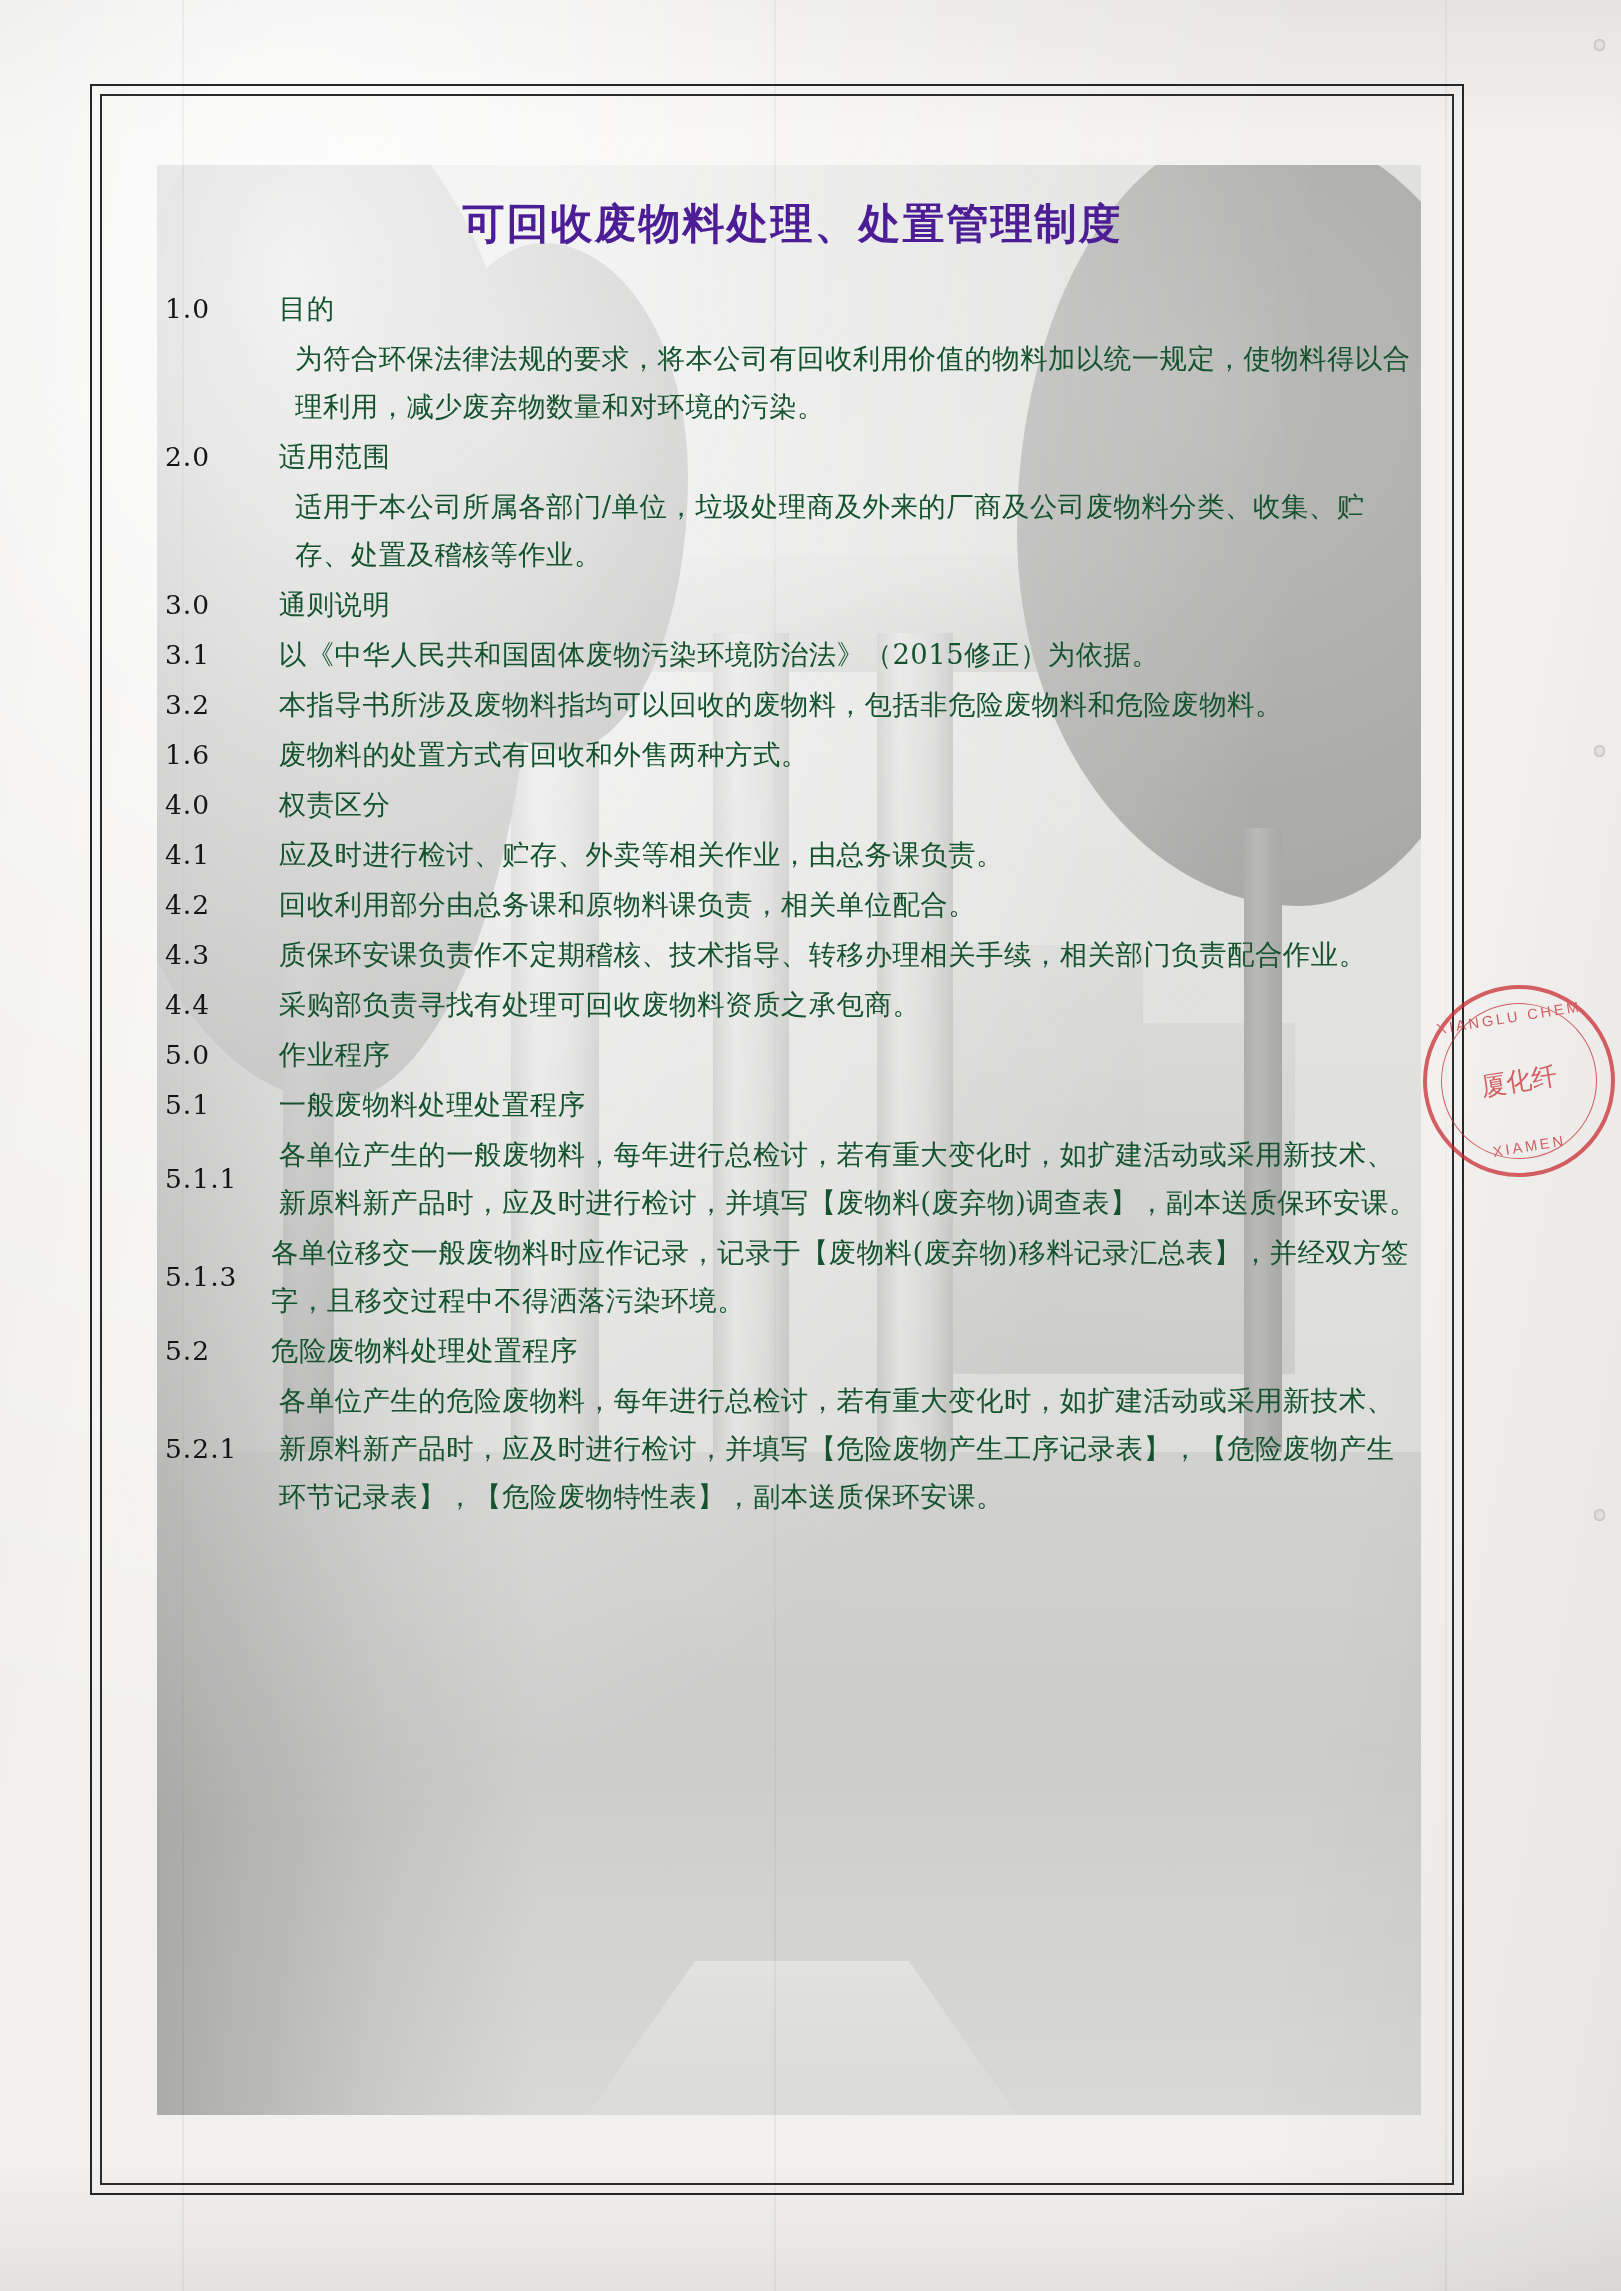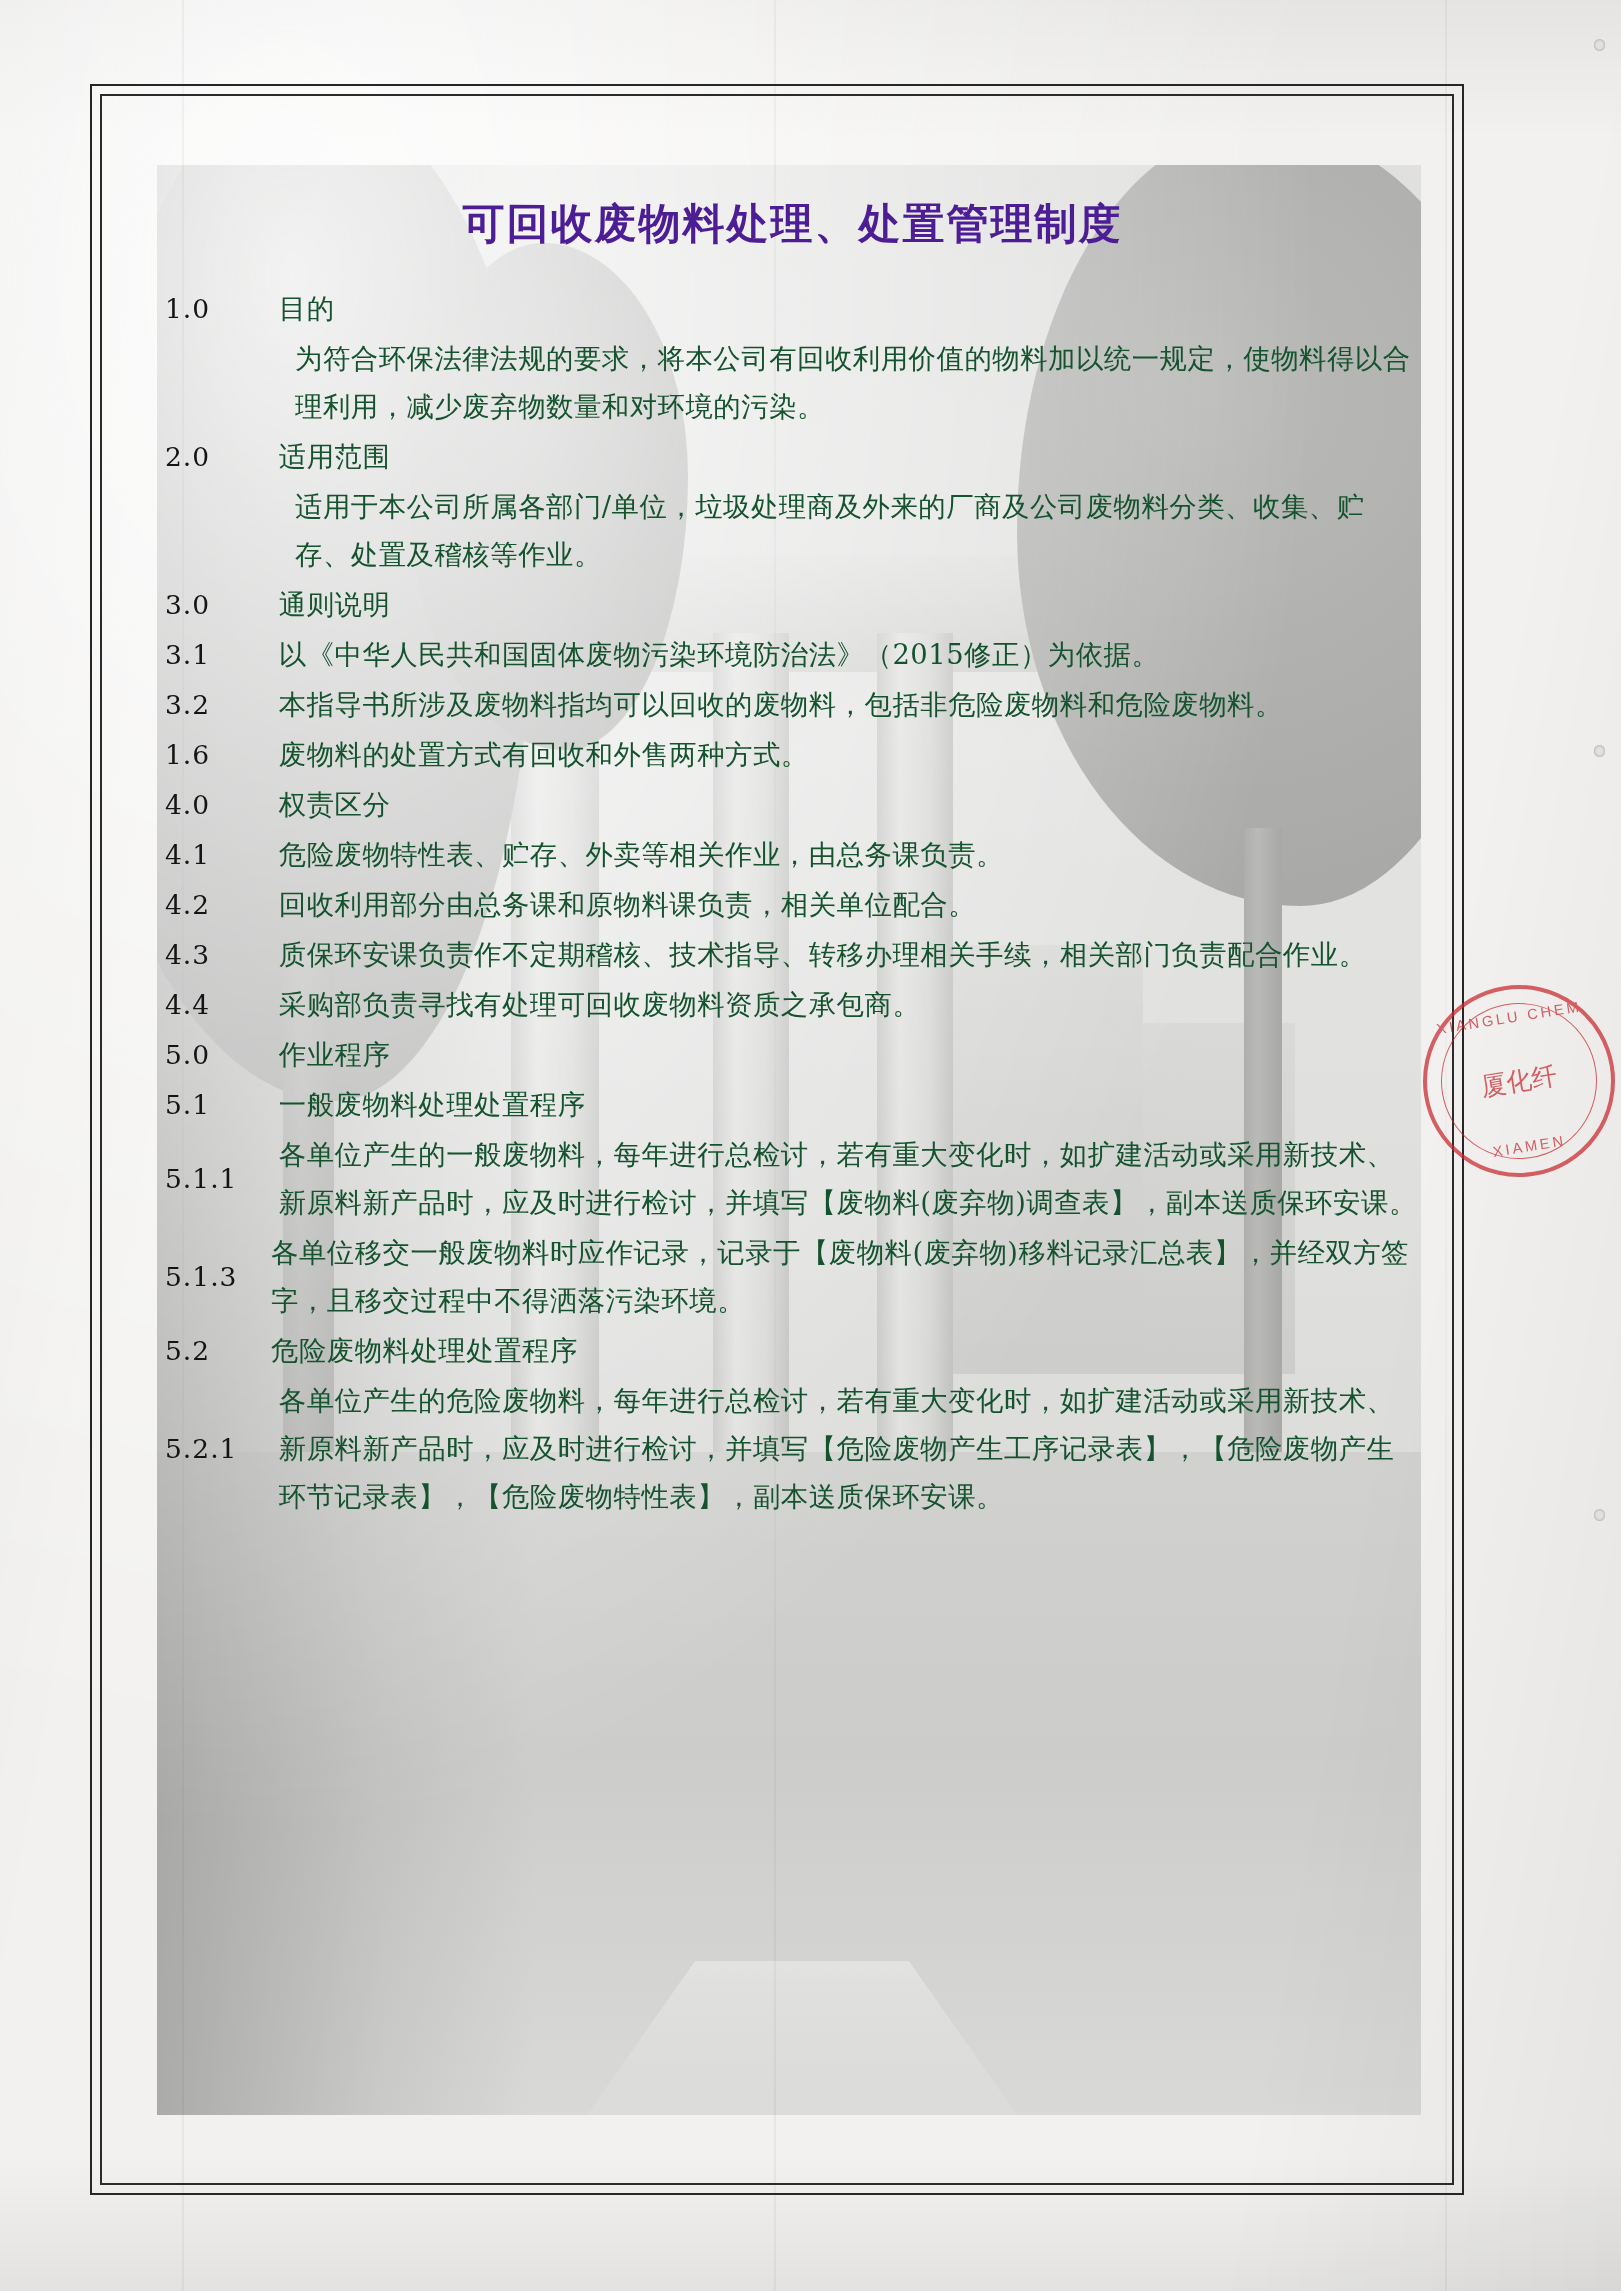--- a/index.html
+++ b/index.html
@@ -304,21 +304,21 @@
       <div class="body heading">废物料的处置方式有回收和外售两种方式。</div>
     </div>
 
     <div class="row">
       <div class="num">4.0</div>
       <div class="body heading">权责区分</div>
     </div>
 
     <div class="row">
       <div class="num">4.1</div>
-      <div class="body heading">危险废物特性表、贮存、外卖等相关作业，由总务课负责。</div>
+      <div class="body heading">应及时进行检讨、贮存、外卖等相关作业，由总务课负责。</div>
     </div>
 
     <div class="row">
       <div class="num">4.2</div>
       <div class="body heading">回收利用部分由总务课和原物料课负责，相关单位配合。</div>
     </div>
 
     <div class="row">
       <div class="num">4.3</div>
       <div class="body heading">质保环安课负责作不定期稽核、技术指导、转移办理相关手续，相关部门负责配合作业。</div>

